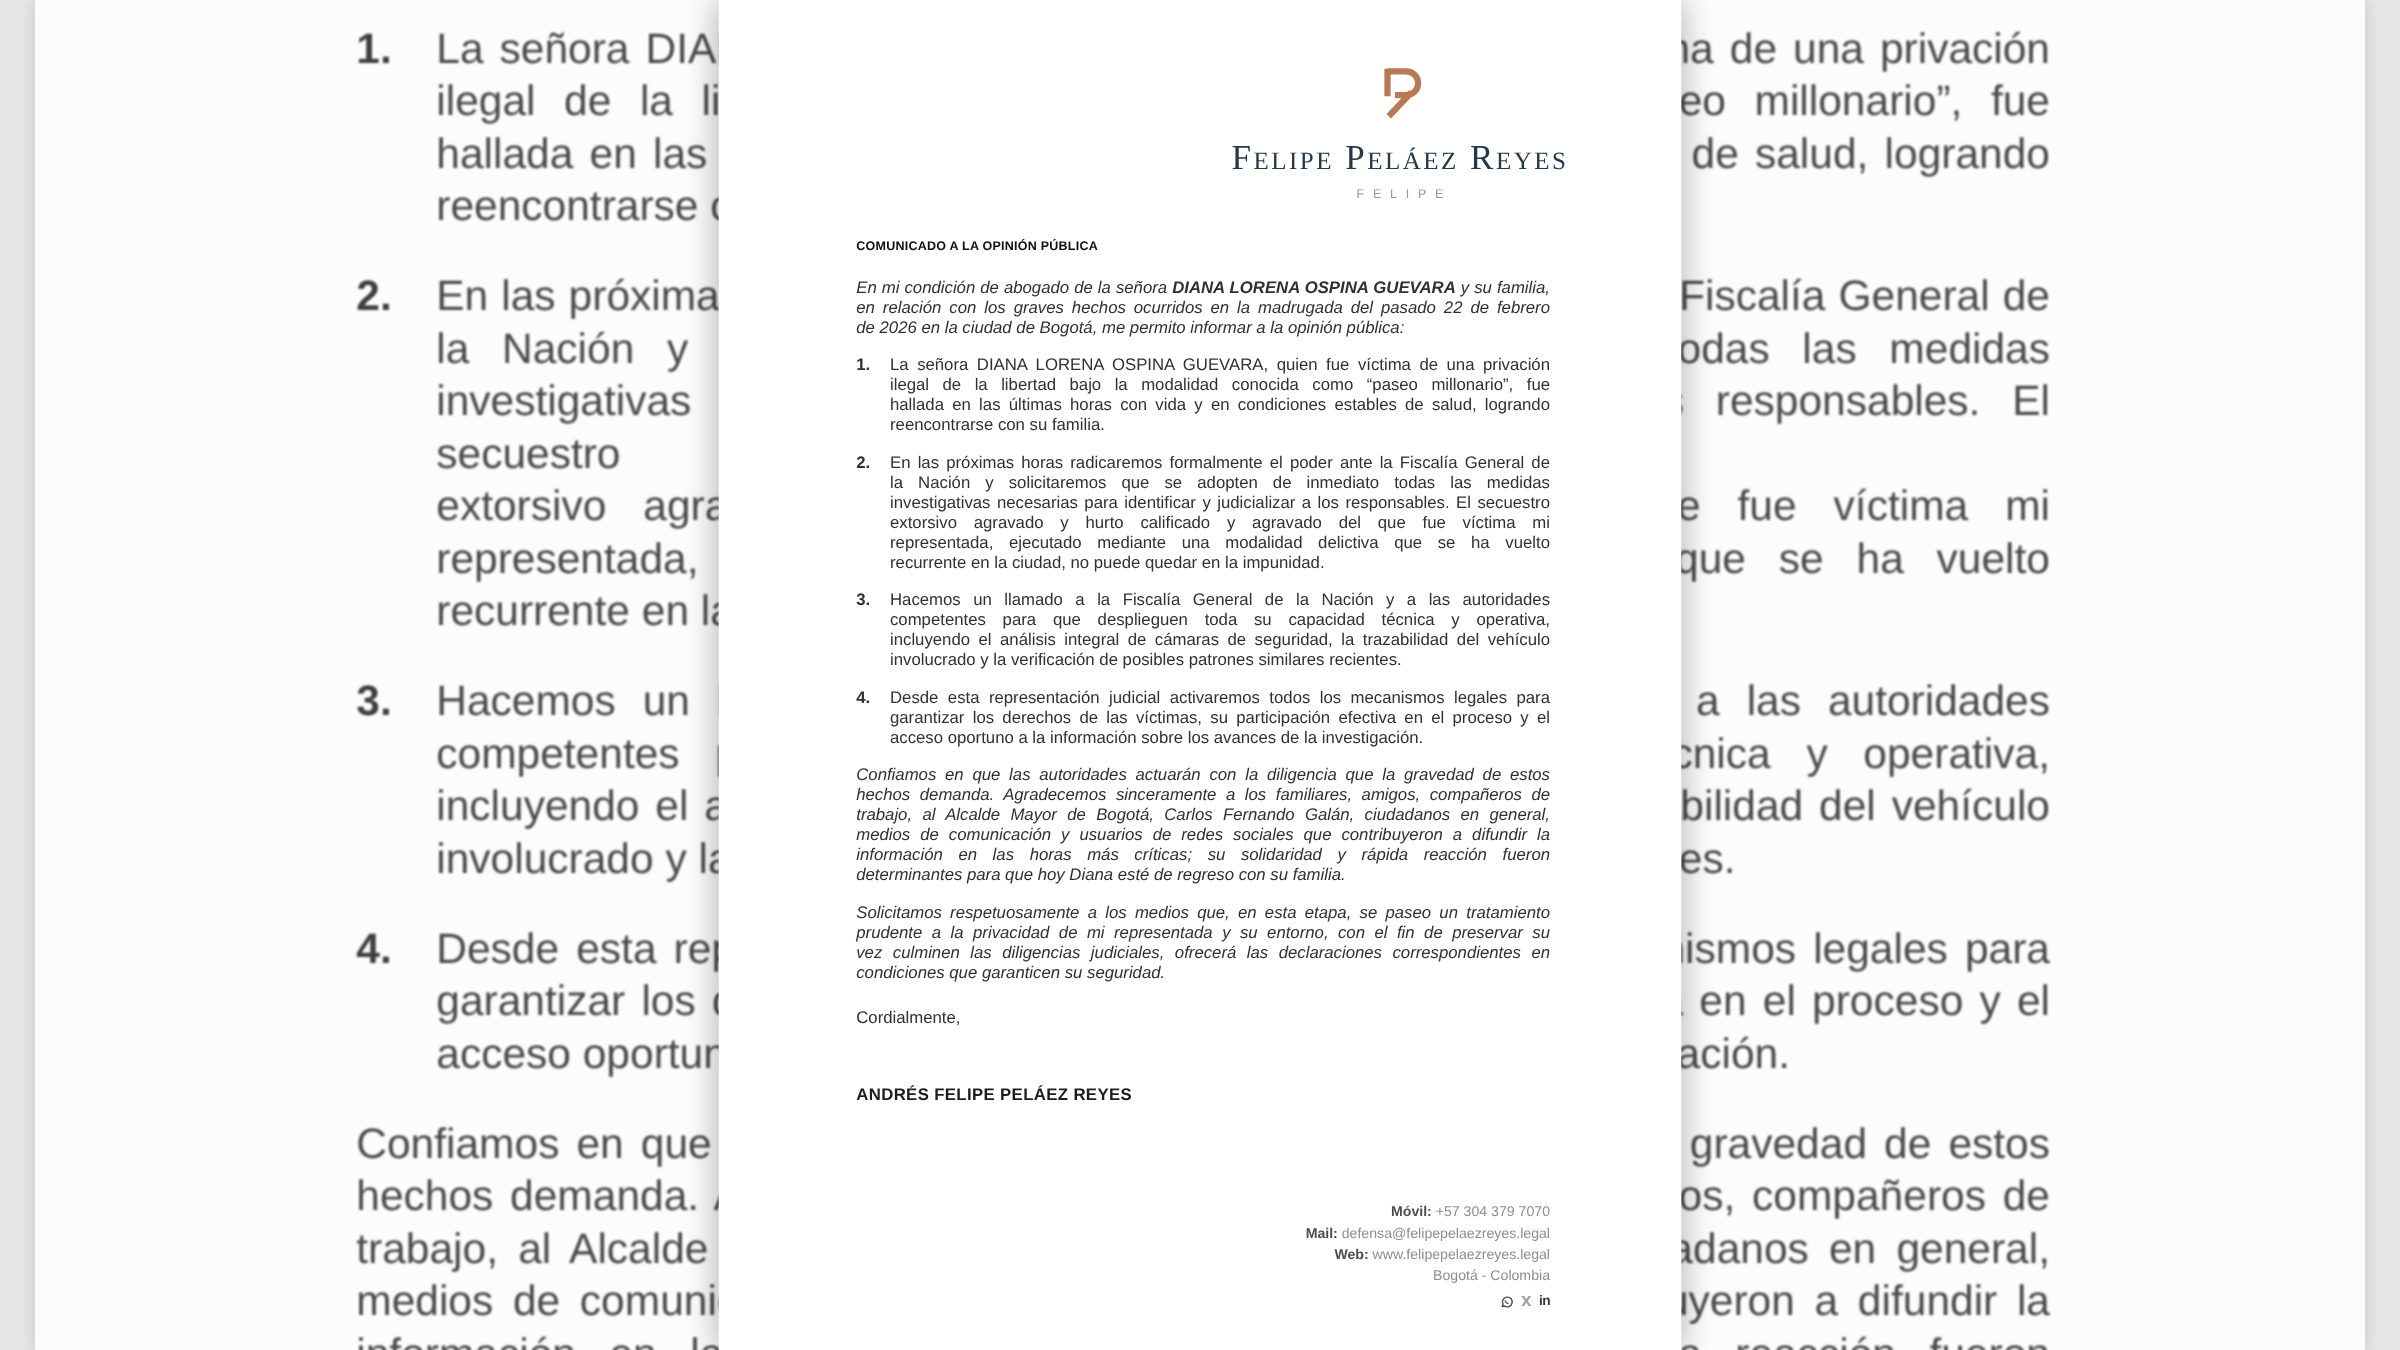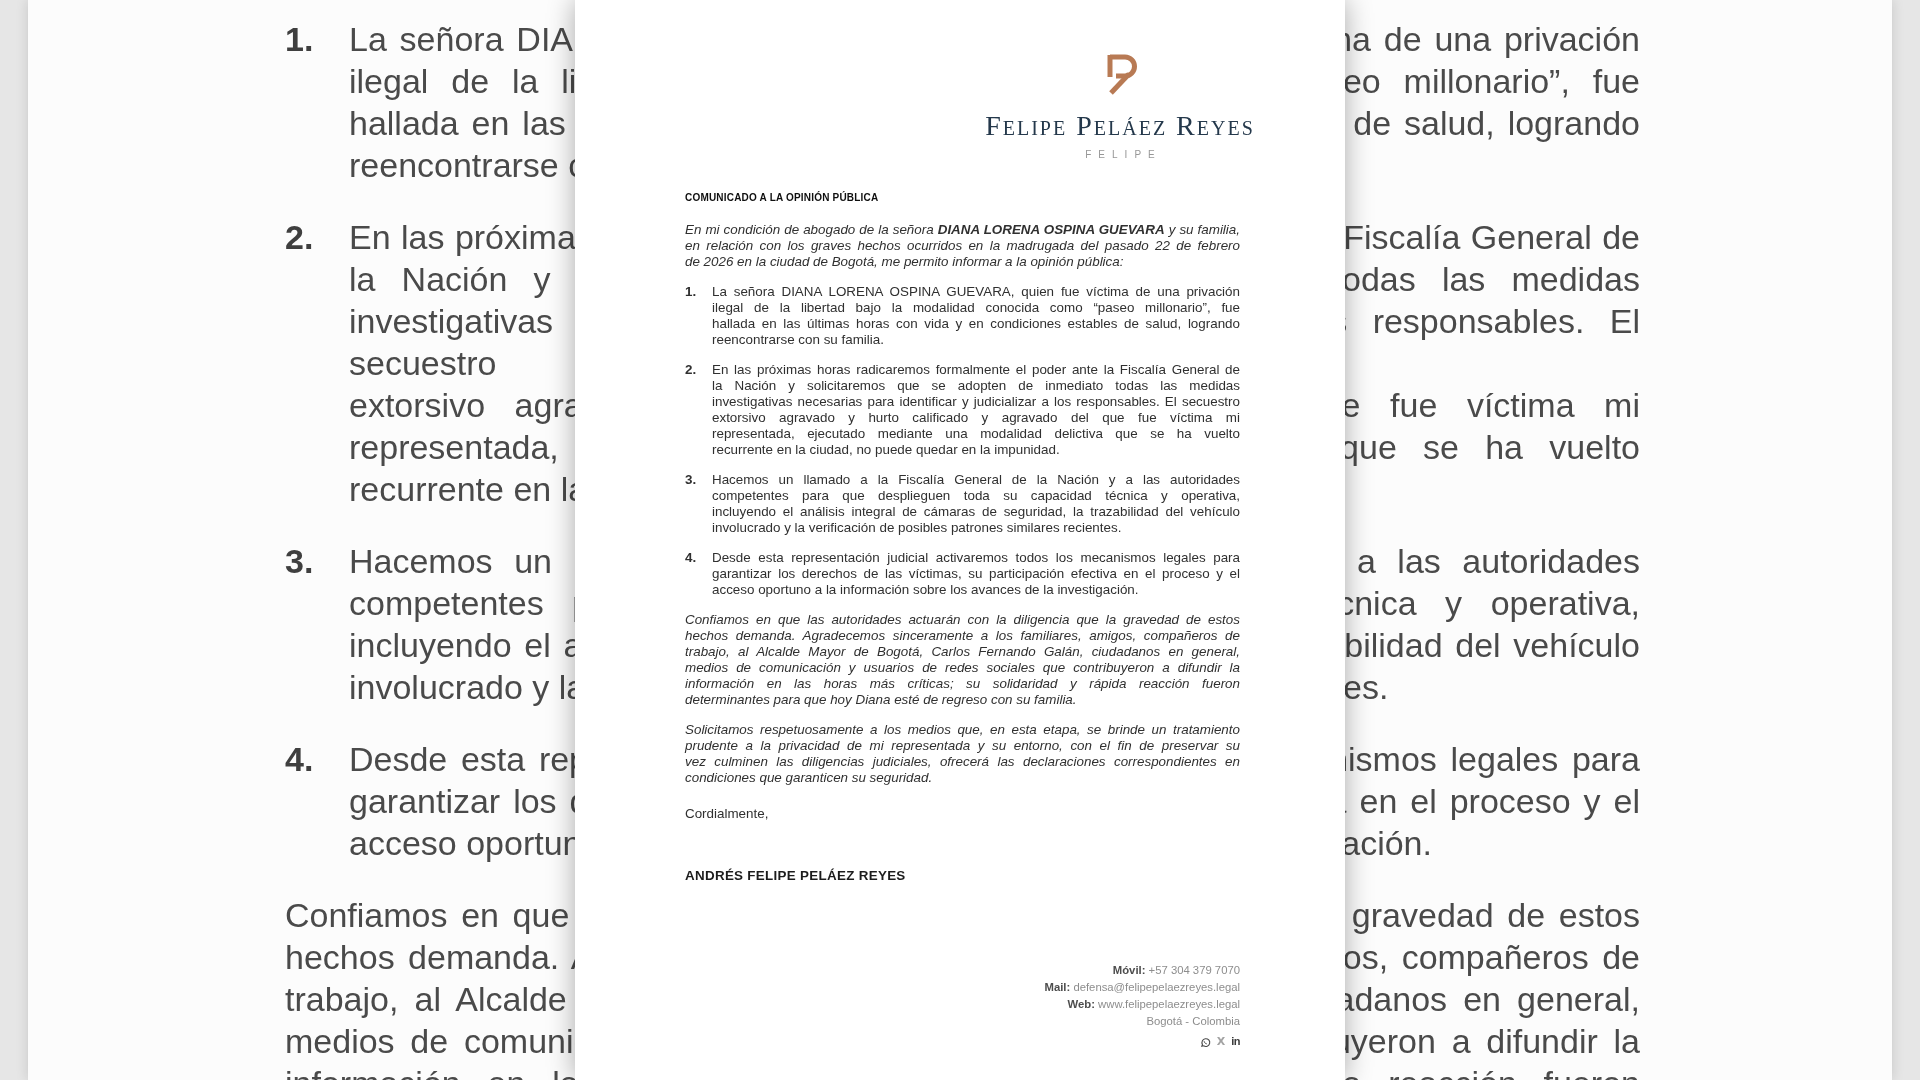--- a/index.html
+++ b/index.html
@@ -187,21 +187,21 @@
         </div>
       <div class="para">
           <div class="line">Confiamos en que las autoridades actuarán con la diligencia que la gravedad de estos</div>
           <div class="line">hechos demanda. Agradecemos sinceramente a los familiares, amigos, compañeros de</div>
           <div class="line">trabajo, al Alcalde Mayor de Bogotá, Carlos Fernando Galán, ciudadanos en general,</div>
           <div class="line">medios de comunicación y usuarios de redes sociales que contribuyeron a difundir la</div>
           <div class="line">información en las horas más críticas; su solidaridad y rápida reacción fueron</div>
           <div class="line last">determinantes para que hoy Diana esté de regreso con su familia.</div>
         </div>
       <div class="para">
-          <div class="line">Solicitamos respetuosamente a los medios que, en esta etapa, se brinde un tratamiento</div>
+          <div class="line">Solicitamos respetuosamente a los medios que, en esta etapa, se paseo un tratamiento</div>
           <div class="line">prudente a la privacidad de mi representada y su entorno, con el fin de preservar su</div>
           <div class="line">vez culminen las diligencias judiciales, ofrecerá las declaraciones correspondientes en</div>
           <div class="line last">condiciones que garanticen su seguridad.</div>
         </div>
       <div class="valediction">Cordialmente,</div>
       <div class="signature">ANDRÉS FELIPE PELÁEZ REYES</div>
     </div>
 
     <div class="footer">
       <div><b>Móvil:</b> <span>+57 304 379 7070</span></div>

